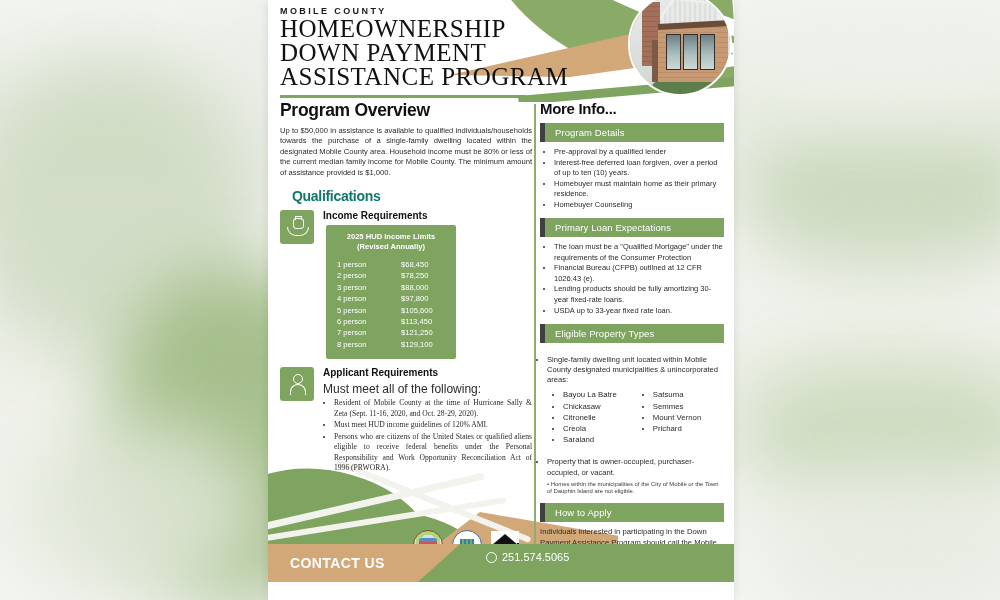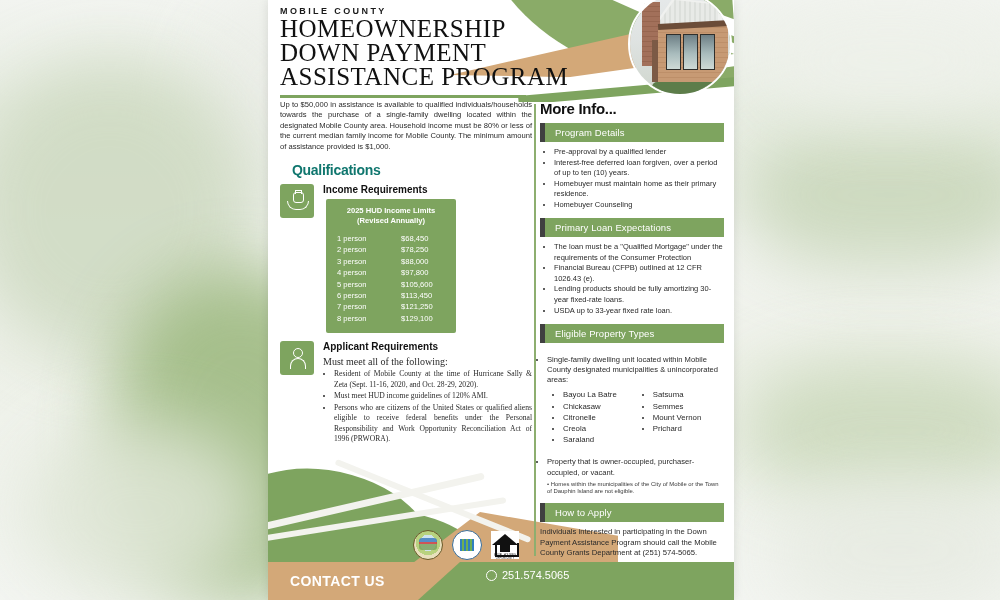--- a/index.html
+++ b/index.html
@@ -83,21 +83,21 @@
   .iconbox{width:34px;height:34px;background:#7ea45f;border-radius:3px;display:inline-block;
      vertical-align:top;position:relative;}
   .q-row{display:flex;gap:9px;align-items:flex-start;margin-top:2px;}
   .q-title{font-size:10px;font-weight:bold;color:#111;margin:0 0 4px 0;}
   .inc-card{background:#7ea45f;border-radius:2px;padding:7px 11px 9px 11px;width:108px;margin-top:3px;margin-left:3px;}
   .inc-head{color:#fff;font-size:7.6px;font-weight:bold;text-align:center;line-height:10px;margin-bottom:7px;}
   .inc-line{display:flex;justify-content:space-between;color:#fff;font-size:7.6px;line-height:11.4px;}
   .inc-line .amt{min-width:44px;}
 
   
-  .appl-sub{font-size:10px;color:#2a2a2a;margin:0 0 2px 0;font-family:Liberation Serif, serif;}
+  .appl-sub{font-size:12px;color:#2a2a2a;margin:0 0 2px 0;}
   ul.bul{margin:0;padding-left:11px;}
   ul.bul li{font-size:7.6px;line-height:10.3px;color:#2a2a2a;text-align:justify;margin-bottom:1.5px;font-family:Liberation Serif, serif;}
 
   
   .more{font-size:15px;font-weight:bold;color:#111;margin:0 0 6px 0;letter-spacing:-.3px;}
   .grnbar{background:#7ea45f;color:#fff;font-size:9.5px;padding:4px 6px 4px 10px;
      border-left:5px solid #404040;margin:0 0 5px 0;letter-spacing:.1px;}
   ul.rb{margin:0 0 8px 0;padding-left:14px;}
   ul.rb li{font-size:7.5px;line-height:10.3px;color:#2a2a2a;margin-bottom:.5px;}
   ul.rb2{margin:12px 0 3px 0;padding-left:7px;}
@@ -132,21 +132,21 @@
   .hud:after{content:"";position:absolute;left:7px;top:8px;width:14px;height:12px;
      background:repeating-linear-gradient(90deg,#2f7fbf 0 2px,#6fae54 2px 4px);}
   .eho{background:#fff;}
   .eho-roof{position:absolute;left:1px;top:3px;width:26px;height:11px;background:#111;
      clip-path:polygon(50% 0%,100% 100%,0% 100%);}
   .eho-body{position:absolute;left:4px;top:12px;width:20px;height:12px;border:2.5px solid #111;border-top:0;}
   .eho-eq{position:absolute;left:9px;top:14px;width:10px;height:7px;background:#111;}
   .eho-txt{position:absolute;left:0;bottom:-1px;width:28px;text-align:center;font-size:2.6px;color:#111;line-height:3px;}
 
   
-  .contact{position:absolute;left:0;bottom:0;width:466px;height:38px;z-index:7;overflow:hidden;}
+  .contact{position:absolute;left:0;bottom:0;width:466px;height:56px;z-index:7;overflow:hidden;}
   .c-tan{position:absolute;left:0;top:0;width:220px;height:38px;background:#d3a878;}
   .c-grn{position:absolute;left:150px;top:0;width:316px;height:38px;background:#7ea45f;
      clip-path:polygon(42px 0%,100% 0%,100% 100%,0% 100%);}
   .c-label{position:absolute;left:22px;top:11px;font-size:14px;font-weight:bold;color:#fff;
      letter-spacing:.4px;z-index:2;}
   .c-lines{position:absolute;left:218px;top:7px;z-index:2;}
   .c-line{display:flex;align-items:center;gap:5px;margin-bottom:3px;}
   .c-ico{width:9px;height:9px;border-radius:50%;border:1.1px solid #fff;display:inline-block;position:relative;}
   .c-ico.web:after{content:"";position:absolute;left:3px;top:-.5px;width:1px;height:8px;border-left:1.1px solid #fff;border-right:1.1px solid #fff;}
   .c-phone{font-size:11px;color:#fff;}
@@ -217,20 +217,21 @@
     <div class="tan1"></div>
     <div class="wl1"></div>
     <div class="wl2"></div>
     <div class="wl3"></div>
   </div>
 
   <div class="cols">
     <div class="vdiv"></div>
 
     <div class="colL">
+      <h2 class="sec">Program Overview</h2>
       <div class="body-txt">Up to $50,000 in assistance is available to qualified individuals/households towards the purchase of a single-family dwelling located within the designated Mobile County area. Household income must be 80% or less of the current median family income for Mobile County. The minimum amount of assistance provided is $1,000.</div>
 
       <h2 class="sec2">Qualifications</h2>
 
       <div class="q-row">
         <div class="iconbox">
           <div class="mi">
             <div class="mi-top"></div>
             <div class="mi-bag"></div>
             <div class="mi-hand"></div>

